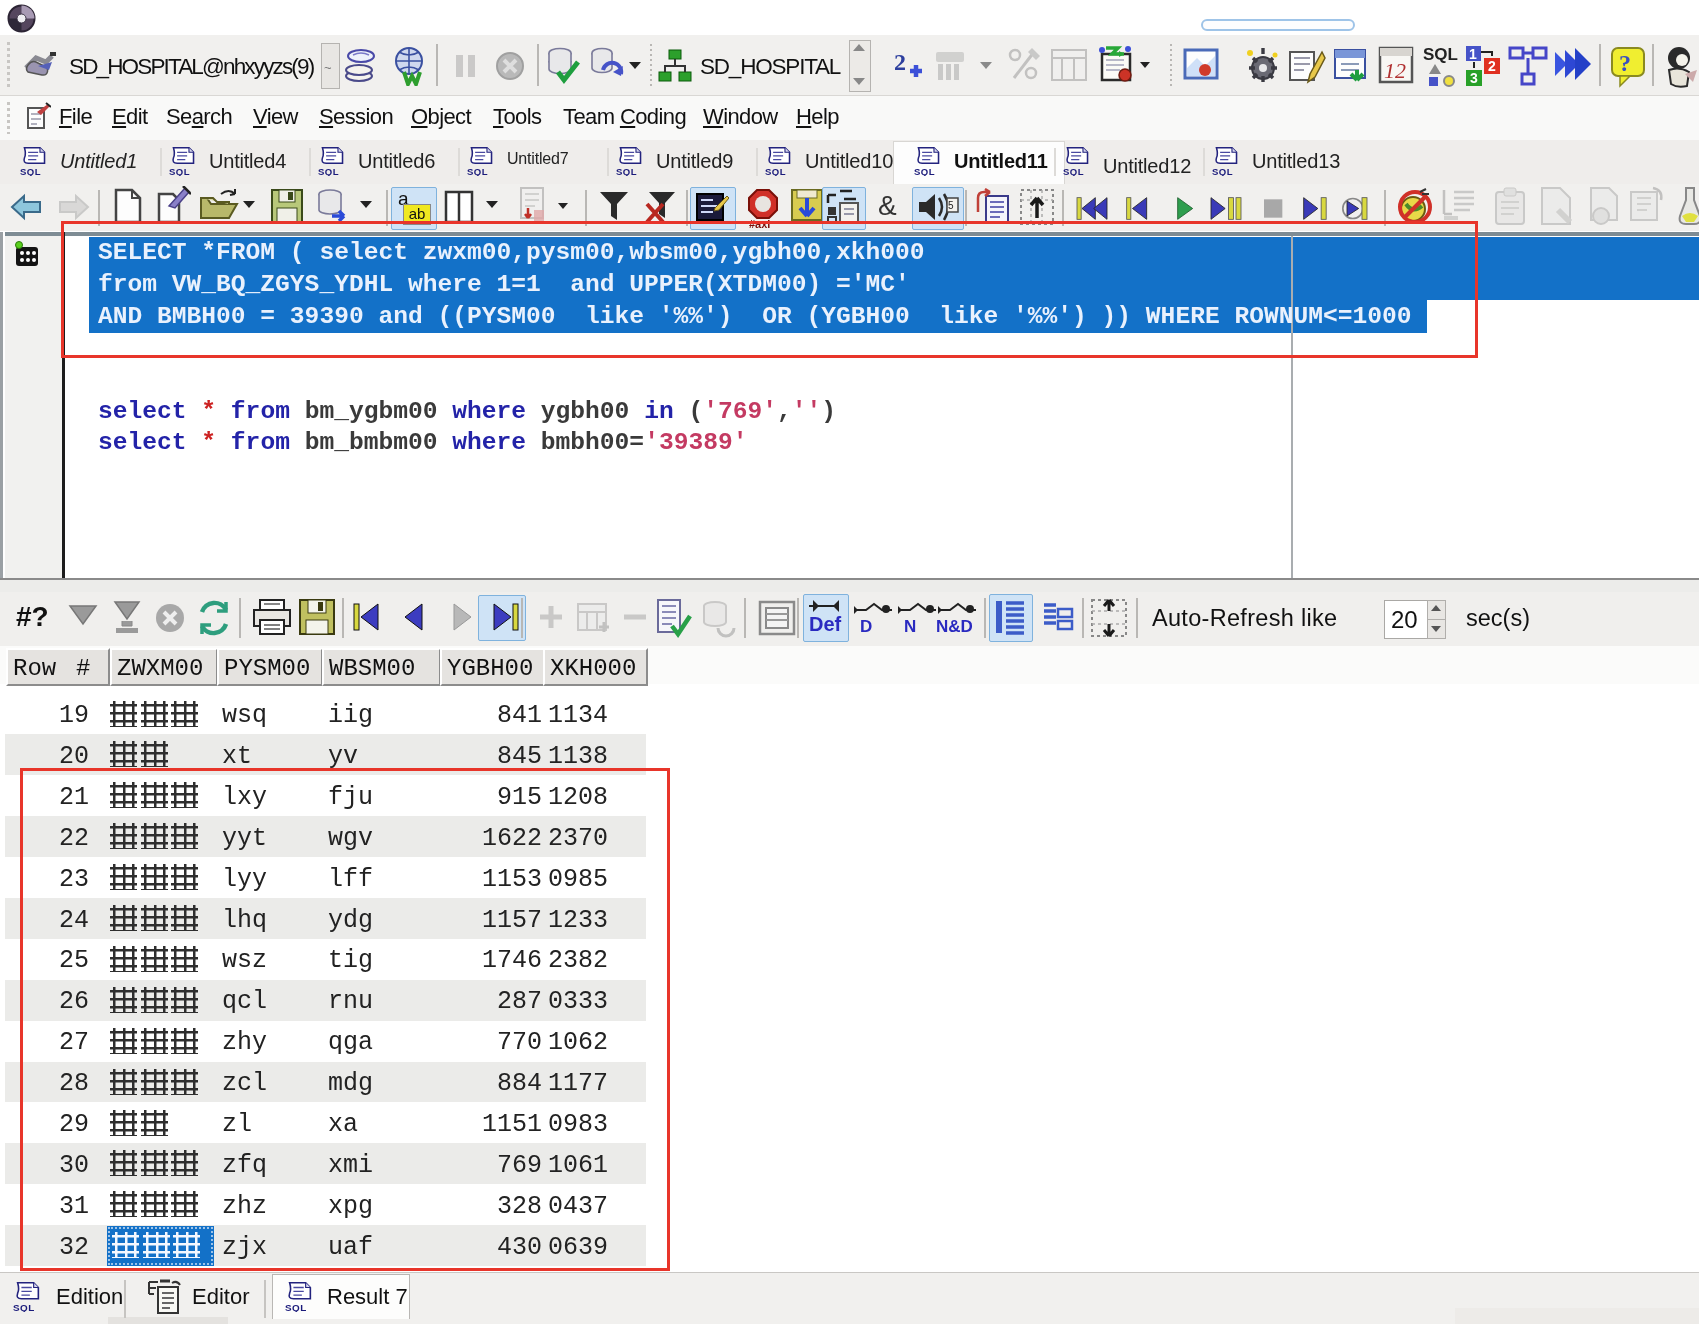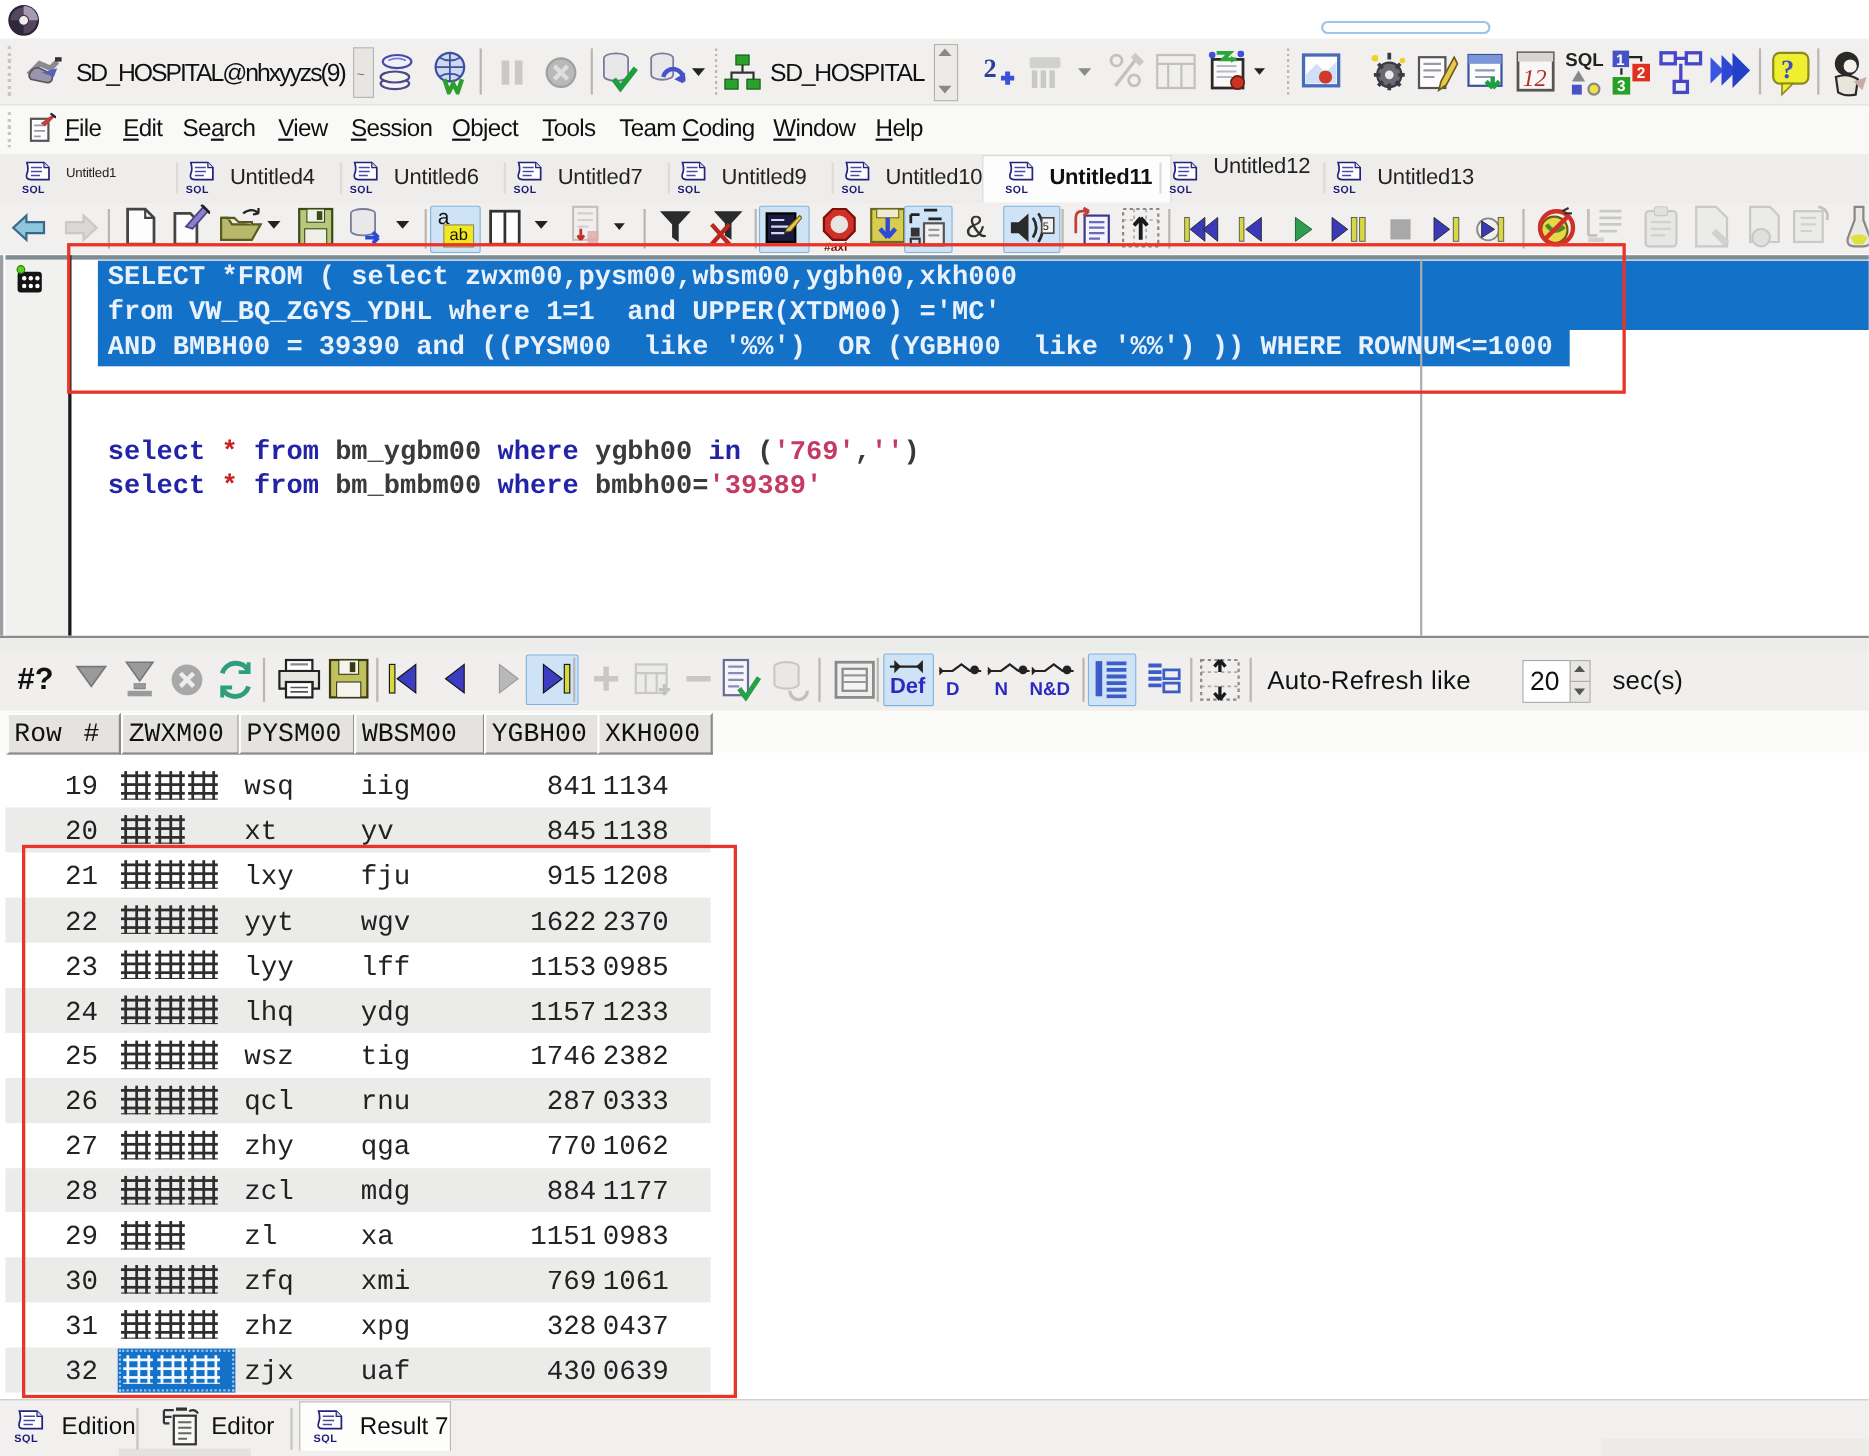--- a/index.html
+++ b/index.html
@@ -188,56 +188,56 @@
 <div class="ab" style="left:0;top:96px;width:1699px;height:44px;background:#f9f9f8;border-bottom:1px solid #e3e1de;"></div><div class="grip" style="left:7px;top:102px;height:32px;"></div><svg class="ab" style="left:27px;top:102px" width="24" height="30" viewBox="0 0 24 30">
  <rect x="1" y="6" width="16" height="20" fill="#fdfdfd" stroke="#555" stroke-width="2"></rect>
  <path d="M4 12 H14 M4 17 H14 M4 22 H10" stroke="#99a" stroke-width="1.5"></path>
  <path d="M10 10 L21 2 L23 4 L14 13 Z" fill="#c04040"></path>
  <path d="M19 1 L24 5" stroke="#222" stroke-width="2"></path>
 </svg><div class="ab tbtext" style="left:59px;top:104px;font-size:22px;letter-spacing:-0.6px;"><span style="text-decoration:underline">F</span>ile</div><div class="ab tbtext" style="left:112px;top:104px;font-size:22px;letter-spacing:-0.6px;"><span style="text-decoration:underline">E</span>dit</div><div class="ab tbtext" style="left:166px;top:104px;font-size:22px;letter-spacing:-0.6px;">Se<span style="text-decoration:underline">a</span>rch</div><div class="ab tbtext" style="left:253px;top:104px;font-size:22px;letter-spacing:-0.6px;"><span style="text-decoration:underline">V</span>iew</div><div class="ab tbtext" style="left:319px;top:104px;font-size:22px;letter-spacing:-0.6px;"><span style="text-decoration:underline">S</span>ession</div><div class="ab tbtext" style="left:411px;top:104px;font-size:22px;letter-spacing:-0.6px;"><span style="text-decoration:underline">O</span>bject</div><div class="ab tbtext" style="left:493px;top:104px;font-size:22px;letter-spacing:-0.6px;"><span style="text-decoration:underline">T</span>ools</div><div class="ab tbtext" style="left:563px;top:104px;font-size:22px;letter-spacing:-0.6px;">Team <span style="text-decoration:underline">C</span>oding</div><div class="ab tbtext" style="left:703px;top:104px;font-size:22px;letter-spacing:-0.6px;"><span style="text-decoration:underline">W</span>indow</div><div class="ab tbtext" style="left:796px;top:104px;font-size:22px;letter-spacing:-0.6px;"><span style="text-decoration:underline">H</span>elp</div><div class="ab" style="left:0;top:140px;width:1699px;height:44px;background:#efedeb;border-bottom:1px solid #e0dedb;"></div><svg class="ab" style="left:19px;top:145px" width="31" height="31" viewBox="0 0 34 34">
  <path d="M6 3 H23 L28 8 V20 H10 Q4 20 6 14 Q8 10 6 3Z" fill="#ffffff" stroke="#23237e" stroke-width="1.7"></path>
  <path d="M23 3 L23 8 L28 8" fill="#d8d8ee" stroke="#23237e" stroke-width="1.2"></path>
  <path d="M10 8 H21 M10 12 H21 M10 16 H19" stroke="#4949a0" stroke-width="1.4"></path>
  <text x="1" y="33" font-size="10.5" font-weight="bold" fill="#1a1a7a" font-family="Liberation Sans" letter-spacing="0.5">SQL</text>
-</svg><div class="ab tbtext" style="left:60px;top:150px;font-size:12px;letter-spacing:-0.2px;color:#222;">Untitled1</div><div class="sep" style="left:160px;top:148px;height:28px;background:#dddbd8;"></div><svg class="ab" style="left:168px;top:145px" width="31" height="31" viewBox="0 0 34 34">
+</svg><div class="ab tbtext" style="left:60px;top:150px;font-size:20px;letter-spacing:-0.2px;color:#222;font-style:italic;">Untitled1</div><div class="sep" style="left:160px;top:148px;height:28px;background:#dddbd8;"></div><svg class="ab" style="left:168px;top:145px" width="31" height="31" viewBox="0 0 34 34">
  <path d="M6 3 H23 L28 8 V20 H10 Q4 20 6 14 Q8 10 6 3Z" fill="#ffffff" stroke="#23237e" stroke-width="1.7"></path>
  <path d="M23 3 L23 8 L28 8" fill="#d8d8ee" stroke="#23237e" stroke-width="1.2"></path>
  <path d="M10 8 H21 M10 12 H21 M10 16 H19" stroke="#4949a0" stroke-width="1.4"></path>
  <text x="1" y="33" font-size="10.5" font-weight="bold" fill="#1a1a7a" font-family="Liberation Sans" letter-spacing="0.5">SQL</text>
 </svg><div class="ab tbtext" style="left:209px;top:150px;font-size:20px;letter-spacing:-0.2px;color:#222;">Untitled4</div><div class="sep" style="left:309px;top:148px;height:28px;background:#dddbd8;"></div><svg class="ab" style="left:317px;top:145px" width="31" height="31" viewBox="0 0 34 34">
  <path d="M6 3 H23 L28 8 V20 H10 Q4 20 6 14 Q8 10 6 3Z" fill="#ffffff" stroke="#23237e" stroke-width="1.7"></path>
  <path d="M23 3 L23 8 L28 8" fill="#d8d8ee" stroke="#23237e" stroke-width="1.2"></path>
  <path d="M10 8 H21 M10 12 H21 M10 16 H19" stroke="#4949a0" stroke-width="1.4"></path>
  <text x="1" y="33" font-size="10.5" font-weight="bold" fill="#1a1a7a" font-family="Liberation Sans" letter-spacing="0.5">SQL</text>
 </svg><div class="ab tbtext" style="left:358px;top:150px;font-size:20px;letter-spacing:-0.2px;color:#222;">Untitled6</div><div class="sep" style="left:458px;top:148px;height:28px;background:#dddbd8;"></div><svg class="ab" style="left:466px;top:145px" width="31" height="31" viewBox="0 0 34 34">
  <path d="M6 3 H23 L28 8 V20 H10 Q4 20 6 14 Q8 10 6 3Z" fill="#ffffff" stroke="#23237e" stroke-width="1.7"></path>
  <path d="M23 3 L23 8 L28 8" fill="#d8d8ee" stroke="#23237e" stroke-width="1.2"></path>
  <path d="M10 8 H21 M10 12 H21 M10 16 H19" stroke="#4949a0" stroke-width="1.4"></path>
  <text x="1" y="33" font-size="10.5" font-weight="bold" fill="#1a1a7a" font-family="Liberation Sans" letter-spacing="0.5">SQL</text>
-</svg><div class="ab tbtext" style="left:507px;top:150px;font-size:20px;letter-spacing:-0.2px;color:#222;">Untitled7</div><div class="sep" style="left:607px;top:148px;height:28px;background:#dddbd8;"></div><svg class="ab" style="left:615px;top:145px" width="31" height="31" viewBox="0 0 34 34">
+</svg><div class="ab tbtext" style="left:507px;top:150px;font-size:16px;letter-spacing:-0.2px;color:#222;">Untitled7</div><div class="sep" style="left:607px;top:148px;height:28px;background:#dddbd8;"></div><svg class="ab" style="left:615px;top:145px" width="31" height="31" viewBox="0 0 34 34">
  <path d="M6 3 H23 L28 8 V20 H10 Q4 20 6 14 Q8 10 6 3Z" fill="#ffffff" stroke="#23237e" stroke-width="1.7"></path>
  <path d="M23 3 L23 8 L28 8" fill="#d8d8ee" stroke="#23237e" stroke-width="1.2"></path>
  <path d="M10 8 H21 M10 12 H21 M10 16 H19" stroke="#4949a0" stroke-width="1.4"></path>
  <text x="1" y="33" font-size="10.5" font-weight="bold" fill="#1a1a7a" font-family="Liberation Sans" letter-spacing="0.5">SQL</text>
 </svg><div class="ab tbtext" style="left:656px;top:150px;font-size:20px;letter-spacing:-0.2px;color:#222;">Untitled9</div><div class="sep" style="left:756px;top:148px;height:28px;background:#dddbd8;"></div><svg class="ab" style="left:764px;top:145px" width="31" height="31" viewBox="0 0 34 34">
  <path d="M6 3 H23 L28 8 V20 H10 Q4 20 6 14 Q8 10 6 3Z" fill="#ffffff" stroke="#23237e" stroke-width="1.7"></path>
  <path d="M23 3 L23 8 L28 8" fill="#d8d8ee" stroke="#23237e" stroke-width="1.2"></path>
  <path d="M10 8 H21 M10 12 H21 M10 16 H19" stroke="#4949a0" stroke-width="1.4"></path>
  <text x="1" y="33" font-size="10.5" font-weight="bold" fill="#1a1a7a" font-family="Liberation Sans" letter-spacing="0.5">SQL</text>
 </svg><div class="ab tbtext" style="left:805px;top:150px;font-size:20px;letter-spacing:-0.2px;color:#222;">Untitled10</div><div class="sep" style="left:905px;top:148px;height:28px;background:#dddbd8;"></div><div class="ab" style="left:893px;top:141px;width:170px;height:43px;background:#fdfdfd;border:1px solid #d8d6d3;border-bottom:none;"></div><svg class="ab" style="left:913px;top:145px" width="31" height="31" viewBox="0 0 34 34">
  <path d="M6 3 H23 L28 8 V20 H10 Q4 20 6 14 Q8 10 6 3Z" fill="#ffffff" stroke="#23237e" stroke-width="1.7"></path>
  <path d="M23 3 L23 8 L28 8" fill="#d8d8ee" stroke="#23237e" stroke-width="1.2"></path>
  <path d="M10 8 H21 M10 12 H21 M10 16 H19" stroke="#4949a0" stroke-width="1.4"></path>
  <text x="1" y="33" font-size="10.5" font-weight="bold" fill="#1a1a7a" font-family="Liberation Sans" letter-spacing="0.5">SQL</text>
 </svg><div class="ab tbtext" style="left:954px;top:150px;font-size:20px;letter-spacing:-0.2px;color:#111;font-weight:bold;">Untitled11</div><div class="sep" style="left:1054px;top:148px;height:28px;background:#dddbd8;"></div><svg class="ab" style="left:1062px;top:145px" width="31" height="31" viewBox="0 0 34 34">
  <path d="M6 3 H23 L28 8 V20 H10 Q4 20 6 14 Q8 10 6 3Z" fill="#ffffff" stroke="#23237e" stroke-width="1.7"></path>
  <path d="M23 3 L23 8 L28 8" fill="#d8d8ee" stroke="#23237e" stroke-width="1.2"></path>
  <path d="M10 8 H21 M10 12 H21 M10 16 H19" stroke="#4949a0" stroke-width="1.4"></path>
  <text x="1" y="33" font-size="10.5" font-weight="bold" fill="#1a1a7a" font-family="Liberation Sans" letter-spacing="0.5">SQL</text>
-</svg><div class="ab tbtext" style="left:1103px;top:140px;font-size:20px;letter-spacing:-0.2px;color:#222;">Untitled12</div><div class="sep" style="left:1203px;top:148px;height:28px;background:#dddbd8;"></div><svg class="ab" style="left:1211px;top:145px" width="31" height="31" viewBox="0 0 34 34">
+</svg><div class="ab tbtext" style="left:1103px;top:155px;font-size:20px;letter-spacing:-0.2px;color:#222;">Untitled12</div><div class="sep" style="left:1203px;top:148px;height:28px;background:#dddbd8;"></div><svg class="ab" style="left:1211px;top:145px" width="31" height="31" viewBox="0 0 34 34">
  <path d="M6 3 H23 L28 8 V20 H10 Q4 20 6 14 Q8 10 6 3Z" fill="#ffffff" stroke="#23237e" stroke-width="1.7"></path>
  <path d="M23 3 L23 8 L28 8" fill="#d8d8ee" stroke="#23237e" stroke-width="1.2"></path>
  <path d="M10 8 H21 M10 12 H21 M10 16 H19" stroke="#4949a0" stroke-width="1.4"></path>
  <text x="1" y="33" font-size="10.5" font-weight="bold" fill="#1a1a7a" font-family="Liberation Sans" letter-spacing="0.5">SQL</text>
 </svg><div class="ab tbtext" style="left:1252px;top:150px;font-size:20px;letter-spacing:-0.2px;color:#222;">Untitled13</div><div class="ab" style="left:0;top:184px;width:1699px;height:47px;background:#f1f0ee;border-bottom:1px solid #d9d7d4;"></div>
 <svg class="ab" style="left:10px;top:192px" width="34" height="30" viewBox="0 0 34 30">
  <path d="M2 15 L14 4 V10 H30 V20 H14 V26 Z" fill="#8ec6dc" stroke="#3a6a8a" stroke-width="2"></path>
 </svg>
 <svg class="ab gicon" style="left:56px;top:192px" width="34" height="30" viewBox="0 0 34 30">
  <path d="M32 15 L20 4 V10 H4 V20 H20 V26 Z" fill="#bbb" stroke="#999" stroke-width="2"></path>

